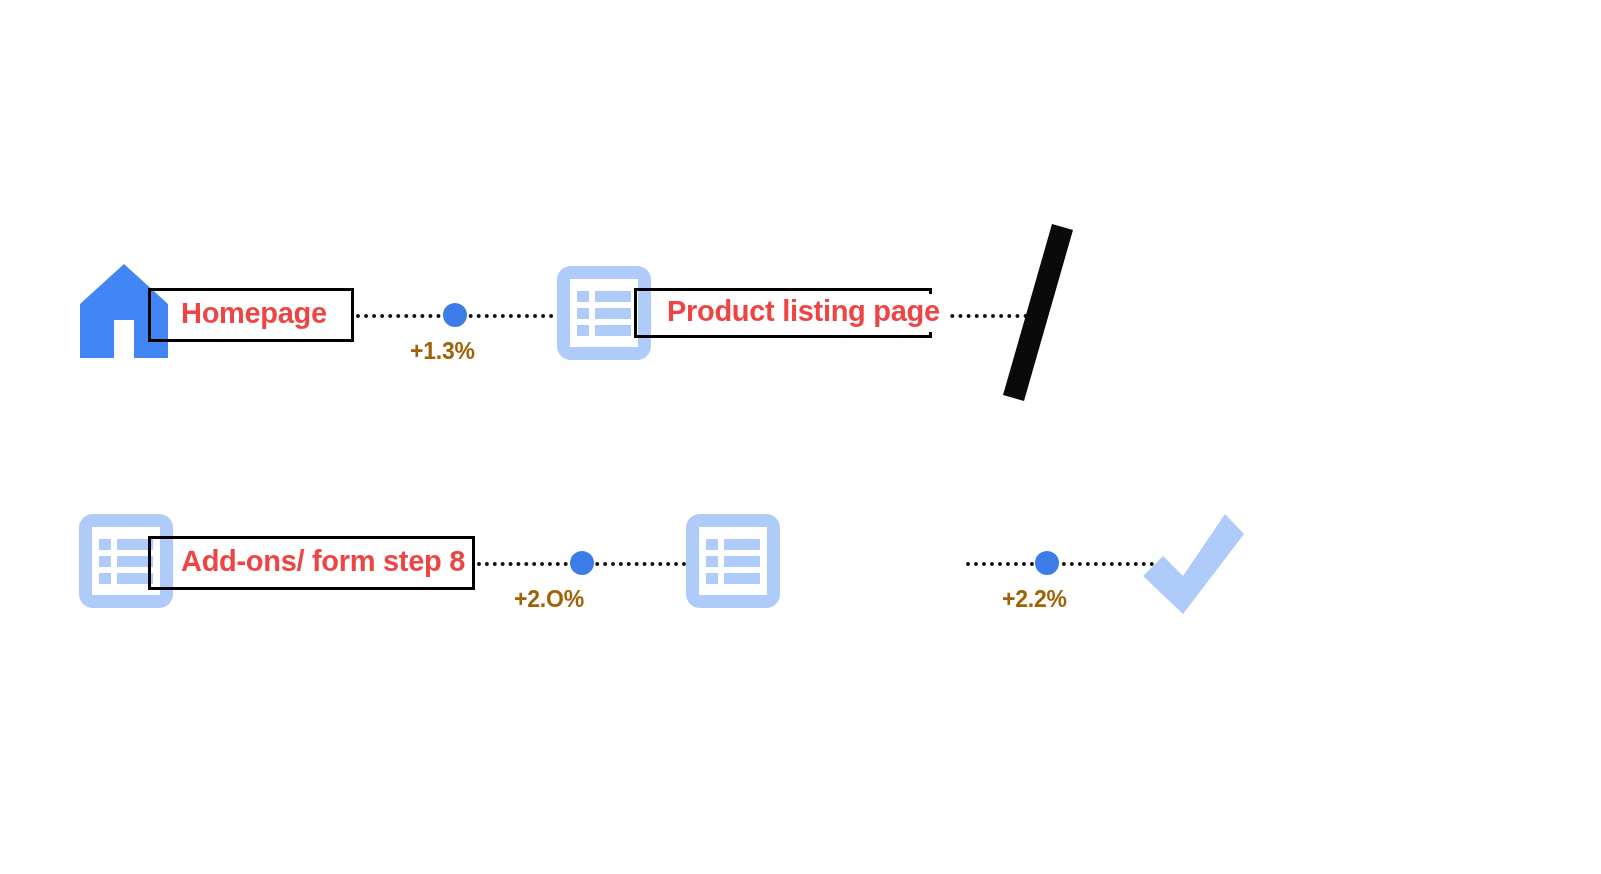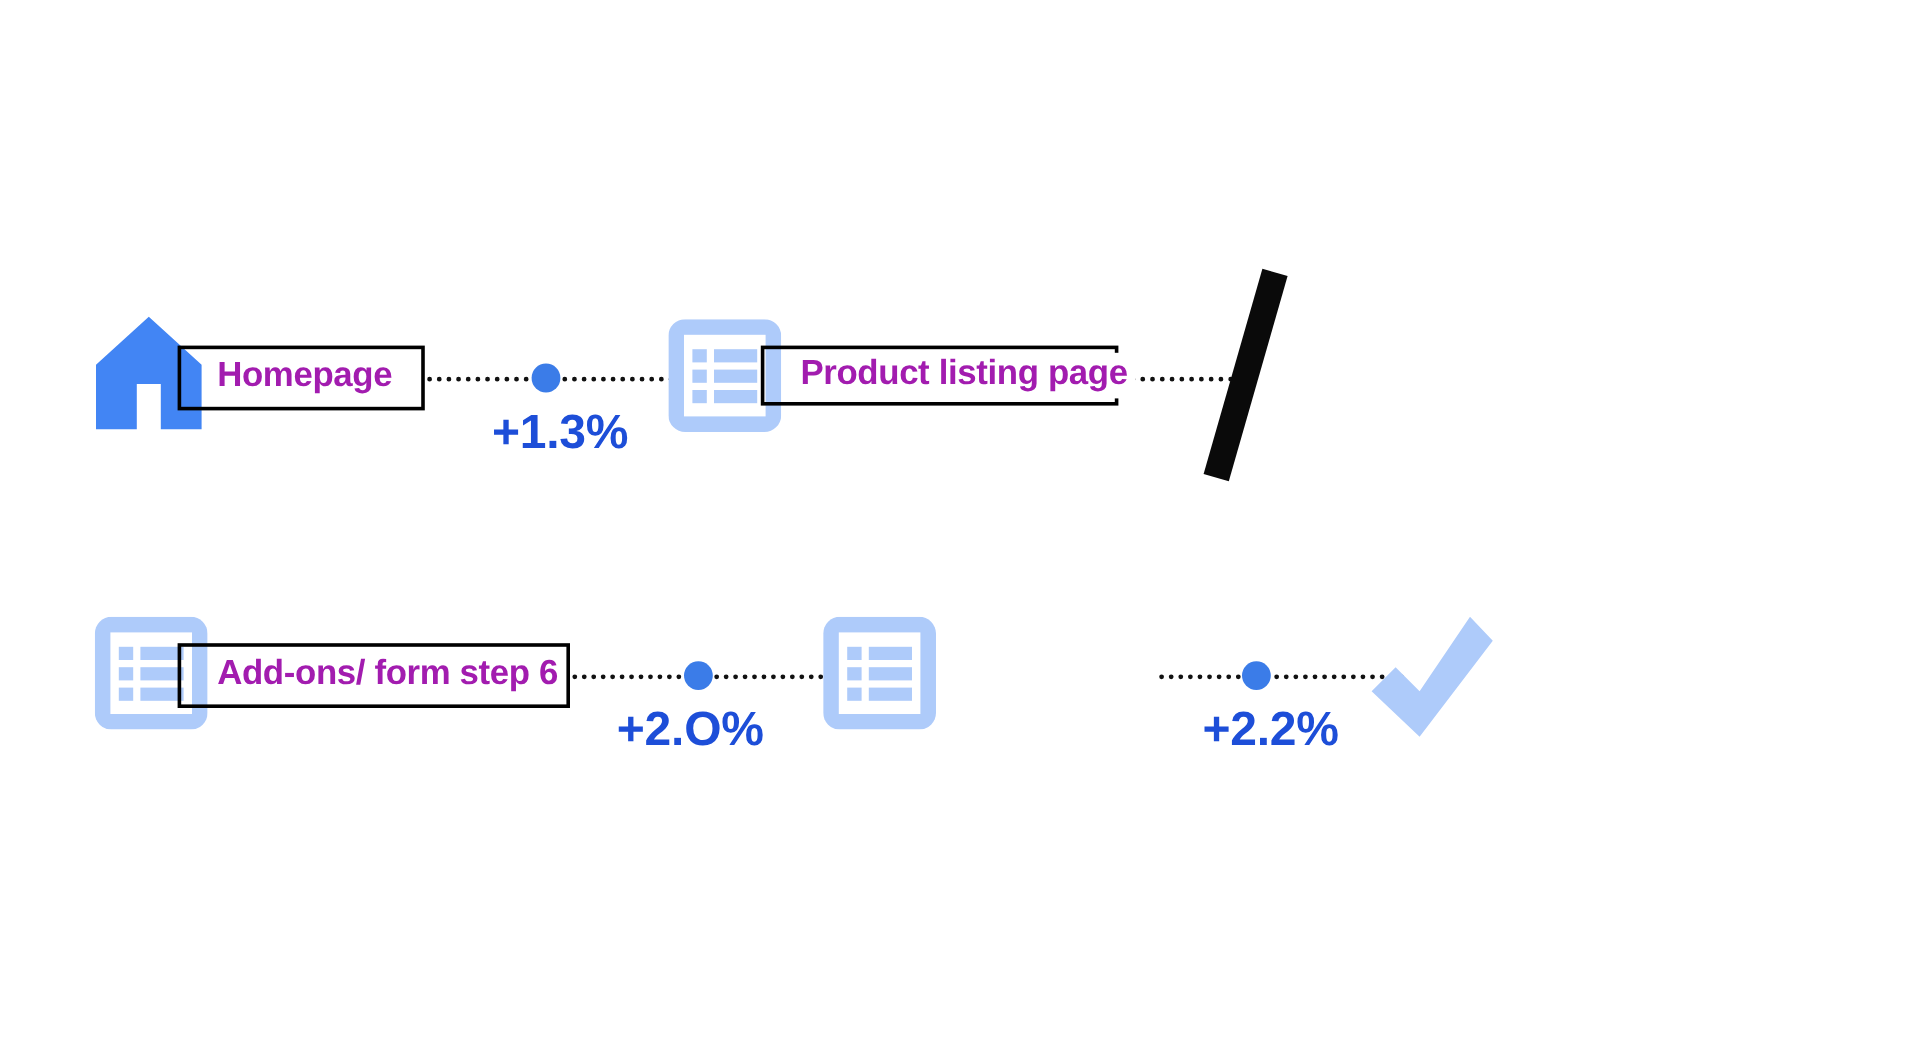--- a/index.html
+++ b/index.html
@@ -34,42 +34,42 @@
     width: 24px;
     height: 24px;
     border-radius: 50%;
     background: #3b7ce8;
     z-index: 4;
   }
 
   
   .delta-label {
     position: absolute;
-    font-size: 40px;
+    font-size: 23px;
     font-weight: 700;
-    color: #1d4ed8;
+    color: #a16207;
     letter-spacing: -0.2px;
     white-space: nowrap;
     z-index: 5;
   }
 
   
   .label-box {
     position: absolute;
     border: 3px solid #000000;
     background: transparent;
     box-sizing: border-box;
     display: flex;
     align-items: center;
     z-index: 3;
   }
   .label-box .label-text {
     font-size: 29px;
     font-weight: 700;
-    color: #a21caf;
+    color: #ef4444;
     letter-spacing: -0.3px;
     white-space: nowrap;
     background: #ffffff;
     padding: 2px 6px 4px 6px;
     margin-left: 24px;
     line-height: 1.1;
   }
 
   
   .icon {
@@ -162,18 +162,18 @@
 
   <div class="delta-label" style="left:1002px; top:586px;">+2.2%</div>
 
   <div class="icon" style="left:1131px; top:508px; width:120px; height:112px;">
     <svg width="120" height="112" viewBox="0 0 120 112" aria-hidden="true">
       <path d="M38 46 L58 66 L100 4 L119 24 L58 104 L18 66 Z" fill="#aecbfa" transform="translate(-6,2)"></path>
     </svg>
   </div>
 
   <div class="label-box" style="left:148px; top:536px; width:327px; height:54px;">
-    <span class="label-text">Add-ons/ form step 6</span>
+    <span class="label-text">Add-ons/ form step 8</span>
   </div>
 
 
 
 </div>
 
 </body></html>

